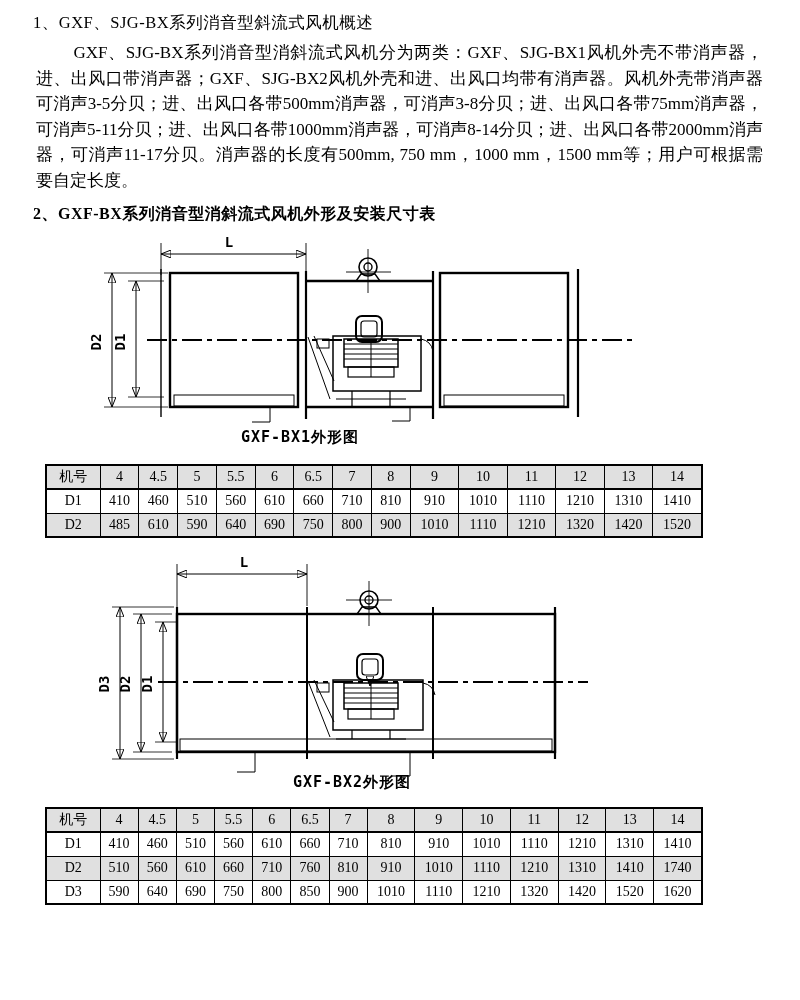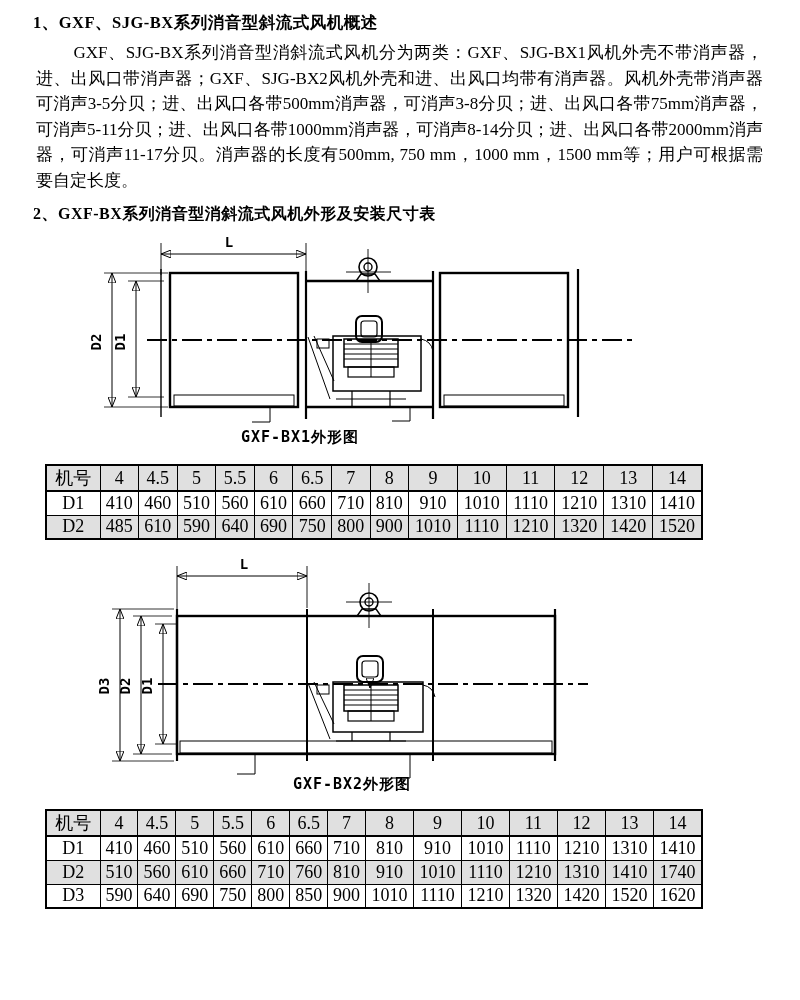--- a/index.html
+++ b/index.html
@@ -5,34 +5,34 @@
   :root { --shade:#e0e0e0; --ink:#000; --bg:#fff; }
   * { box-sizing: border-box; }
   html,body { margin:0; padding:0; }
   body {
     width:800px; height:1000px; background:var(--bg); color:var(--ink);
     font-family:"Liberation Serif","DejaVu Serif",serif; overflow:hidden;
   }
   .page { position:relative; width:800px; height:1000px; }
 
   .doc-title { margin:14px 40px 0 40px; font-size:17px; font-weight:bold; line-height:22px; }
-  .h-sub    { margin:12px 38px 0 33px; font-size:16.5px; font-weight:bold; line-height:22px; letter-spacing:0.5px; }
+  .h-sub    { margin:12px 38px 0 33px; font-size:16.5px; font-weight:normal; line-height:22px; letter-spacing:0.5px; }
   .para     { margin:6px 37px 0 36px; font-size:17px; line-height:25.5px; text-align:justify; text-indent:2.2em; }
   .h-sub2   { margin:10px 38px 0 33px; font-size:16px; font-weight:bold; line-height:22px; letter-spacing:0.5px; }
 
   svg.diagram { display:block; }
   #diagram1 { margin-top:4px; }
   #diagram2 { margin-top:16px; }
   .dwg line, .dwg polyline, .dwg path, .dwg rect, .dwg circle, .dwg polygon { stroke:#000; fill:none; }
   .dim-label { font-family:"DejaVu Sans Mono","Liberation Mono",monospace; font-size:14px; font-weight:bold; fill:#000; stroke:none; }
   .caption   { font-family:"DejaVu Sans Mono","Liberation Mono",monospace; font-size:15px; font-weight:bold; fill:#000; stroke:none; letter-spacing:1px; }
 
   table.dims {
     border-collapse:collapse; margin-left:45px; width:658px;
-    font-size:18px; text-align:center; border:2px solid #000;
+    font-size:14px; text-align:center; border:2px solid #000;
   }
   table.dims th, table.dims td {
     border:1px solid #000; height:24px; padding:0 3px; font-weight:normal;
     white-space:nowrap;
   }
   table.dims thead th { background:var(--shade); border-bottom:2px solid #000; }
   table.dims tbody tr:nth-child(even) { background:var(--shade); }
   table.dims th:first-child { width:54px; }
   #table1 { margin-top:10px; }
   #table2 { margin-top:8px; }

